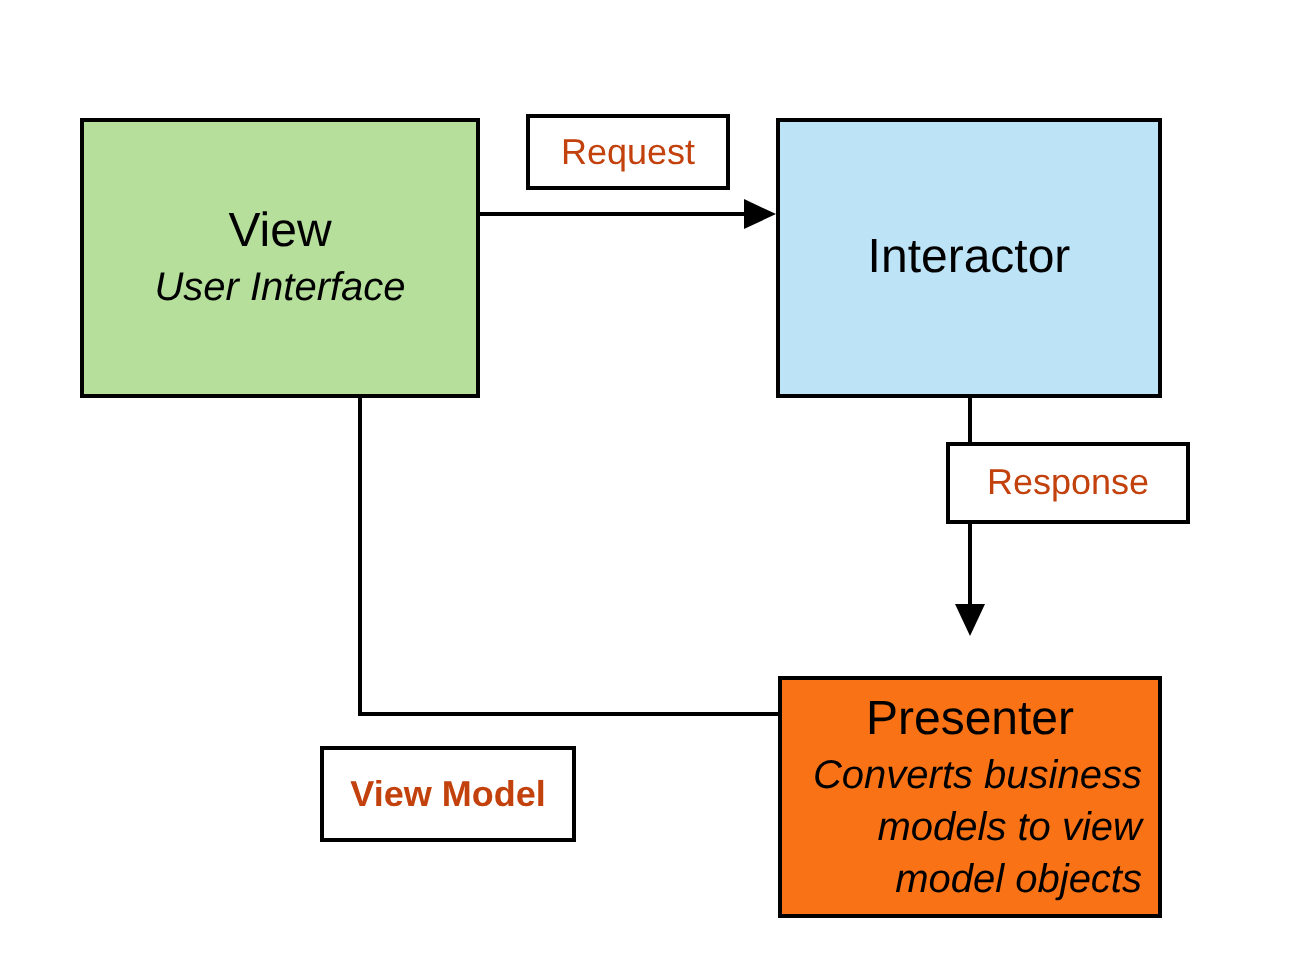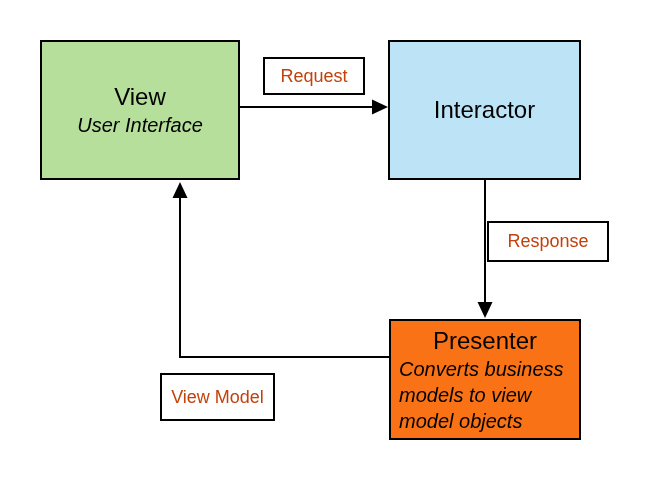--- a/index.html
+++ b/index.html
@@ -22,22 +22,23 @@
     pointer-events: none;
   }
   .node {
     position: absolute;
     box-sizing: border-box;
     border: 2px solid #000000;
     display: flex;
     flex-direction: column;
     align-items: center;
     justify-content: center;
-    text-align: left;
+    text-align: right;
     color: #000000;
+    margin-top: 19px;
   }
   .node-title {
     font-size: 24px;
     line-height: 1.25;
   }
   .node-subtitle {
     font-size: 20px;
     font-style: italic;
     line-height: 1.3;
   }
@@ -51,22 +52,22 @@
     border: 2px solid #000000;
     background: #ffffff;
     display: flex;
     align-items: center;
     justify-content: center;
     font-size: 18px;
     color: #c2410c;
     text-align: center;
   }
   #request-label    { left: 263px; top: 57px;  width: 102px; height: 38px; }
-  #response-label   { left: 487px; top: 221px; width: 122px; height: 41px; }
-  #view-model-label { left: 160px; top: 373px; width: 115px; height: 48px; }
+  #response-label   { left: 473px; top: 221px; width: 122px; height: 41px; }
+  #view-model-label { left: 160px; top: 373px; width: 128px; height: 48px; font-weight: bold; }
 </style>
 </head>
 <body>
 
 <div class="canvas">
 
   <svg class="wires" viewBox="0 0 655 480" xmlns="http://www.w3.org/2000/svg">
 
     <g>
       <line x1="240" y1="107" x2="374" y2="107" stroke="#000000" stroke-width="2"></line>

